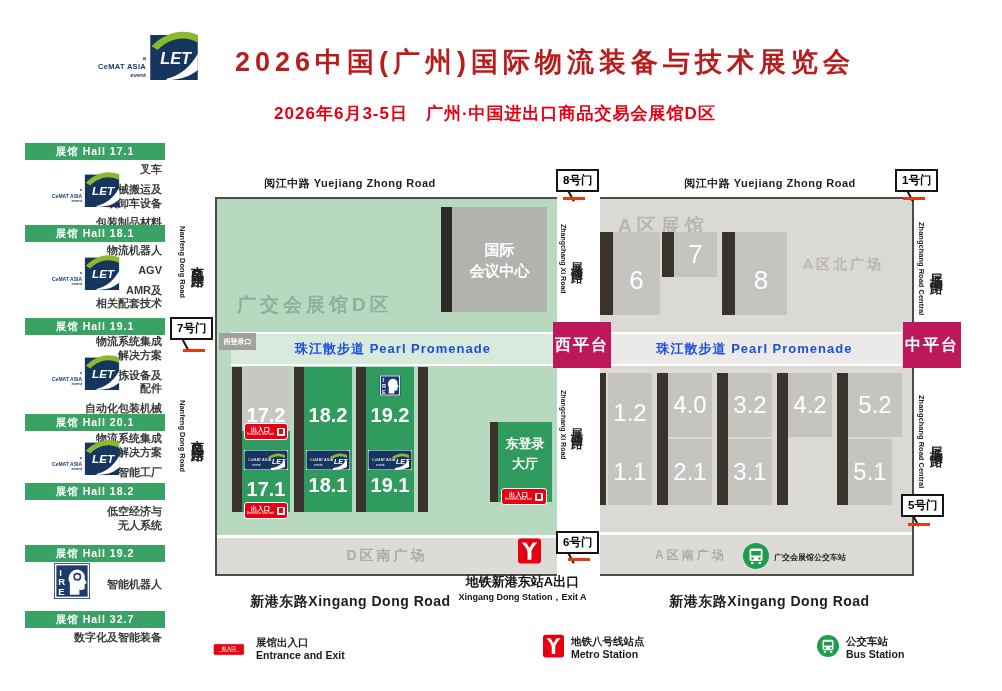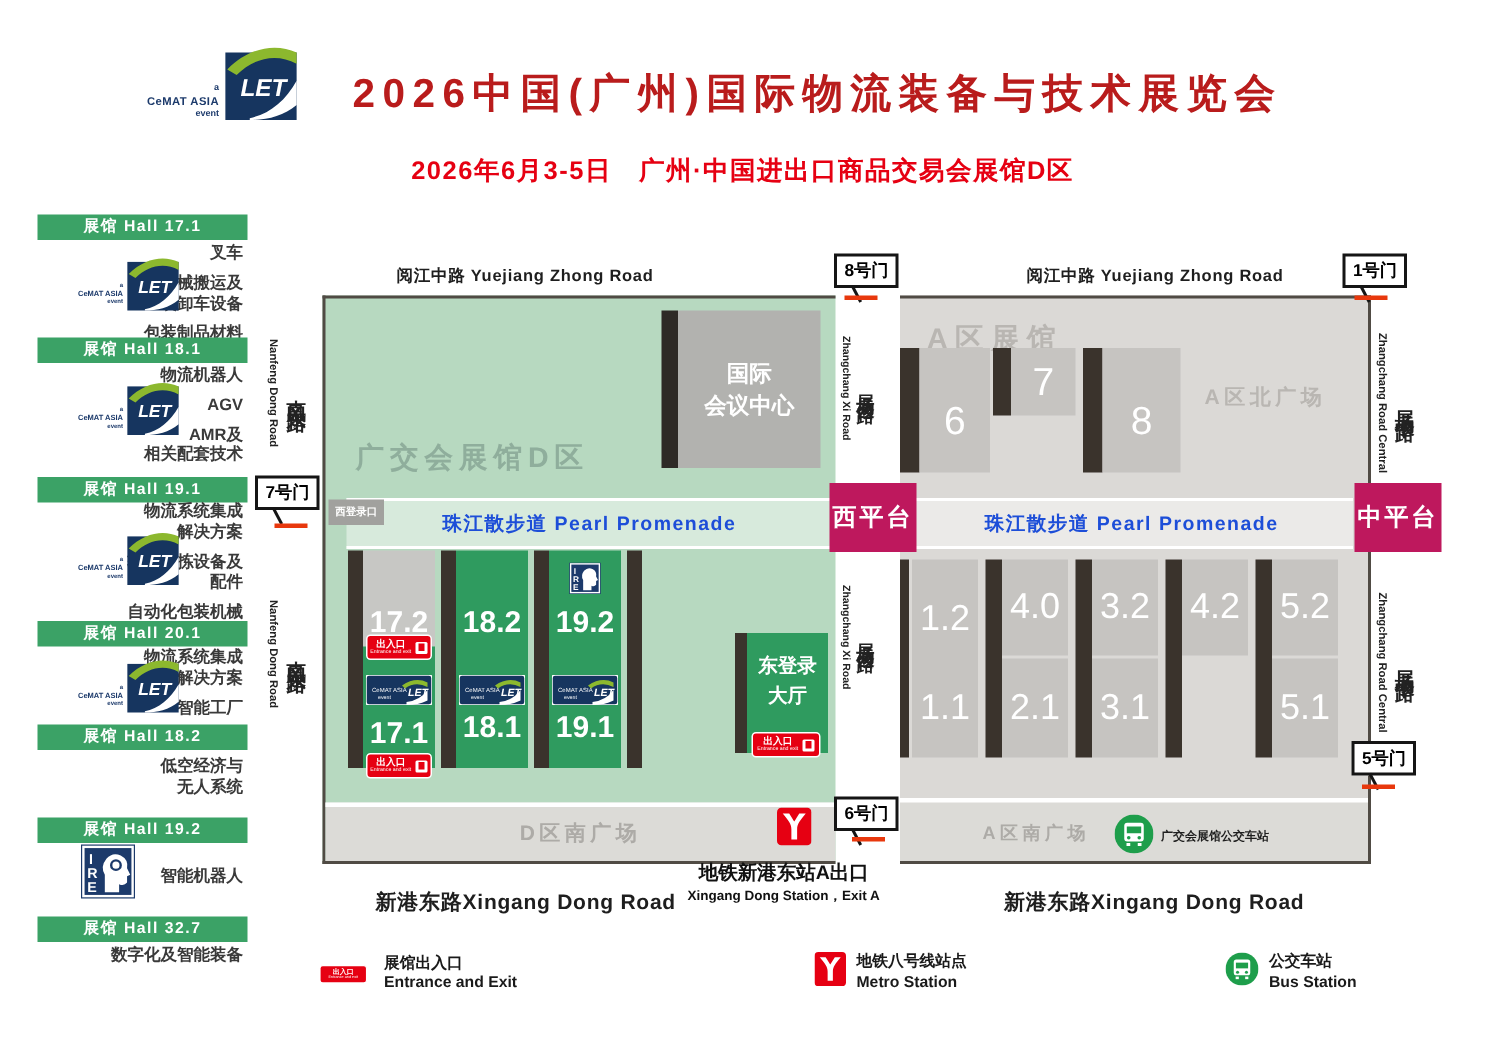--- a/index.html
+++ b/index.html
@@ -394,21 +394,21 @@
       </div>
     <div class="abs a-hall" style="left:128px;top:174px;width:44px;height:64px">
         <span>3.2</span>
       </div>
     <div class="abs a-hall" style="left:128px;top:240px;width:44px;height:66px">
         <span>3.1</span>
       </div>
     <div class="abs a-hall" style="left:188px;top:174px;width:44px;height:64px">
         <span>4.2</span>
       </div>
-    <div class="abs a-hall" style="left:248px;top:174px;width:44px;height:64px">
+    <div class="abs a-hall" style="left:248px;top:174px;width:54px;height:64px">
         <span>5.2</span>
       </div>
     <div class="abs a-hall" style="left:248px;top:240px;width:44px;height:66px">
         <span>5.1</span>
       </div>
 
     <div class="abs south-band a-south">
       <span class="abs plaza-label" style="left:55px;top:12px;font-size:12px">A区南广场</span>
       <span class="abs" style="left:143px;top:8px">
         <svg width="26" height="26" viewBox="0 0 26 26">

